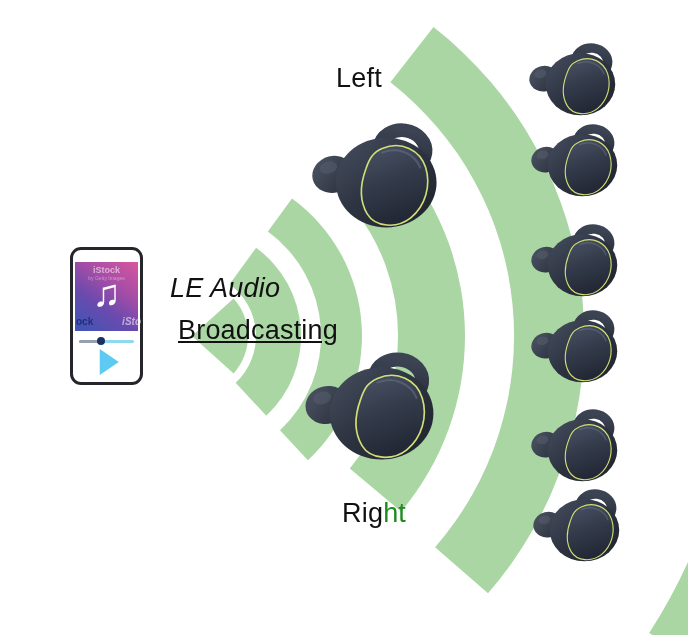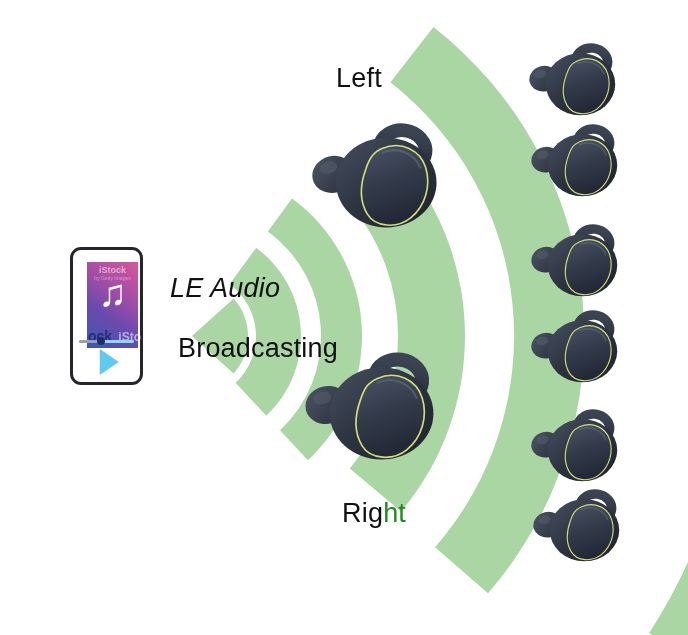--- a/index.html
+++ b/index.html
@@ -6,30 +6,30 @@
   .canvas{position:relative;width:688px;height:635px;background:#fff;overflow:hidden;
           font-family:"Liberation Sans", sans-serif;}
   .arcs-svg{position:absolute;left:0;top:0;z-index:1;}
   .buds-svg{position:absolute;left:0;top:0;z-index:3;}
   .label{position:absolute;z-index:4;color:var(--text-black,#111);font-size:27px;line-height:1.1;
          letter-spacing:0.2px;white-space:nowrap;}
   .label .green{color:var(--label-green,#1f8a1f);}
   
   .phone{position:absolute;left:70px;top:247px;width:73px;height:138px;z-index:2;
          background:#fff;border:3px solid #24262b;border-radius:11px;box-sizing:border-box;}
-  .album{position:absolute;left:14px;right:2px;top:12px;height:86px;
+  .album{position:absolute;left:2px;right:2px;top:12px;height:69px;
          background:linear-gradient(215deg,#d8569e 0%,#a44da6 35%,#6a4aae 62%,#3b57b5 100%);}
   .note{position:absolute;left:0;right:0;top:12px;text-align:center;color:#fff;font-size:38px;
         line-height:38px;}
   .wm-top{position:absolute;left:0;right:0;top:3px;text-align:center;color:rgba(255,255,255,.55);
           font-size:9px;font-weight:bold;}
   .wm-sub{position:absolute;left:0;right:0;top:13px;text-align:center;color:rgba(255,255,255,.4);
           font-size:5px;}
-  .wm-bl{position:absolute;left:1px;bottom:4px;color:rgba(20,35,105,.75);font-size:14px;font-weight:bold;}
-  .wm-br{position:absolute;right:-3px;bottom:4px;color:rgba(255,255,255,.55);font-size:12px;font-weight:bold;}
+  .wm-bl{position:absolute;left:1px;bottom:4px;color:rgba(20,35,105,.75);font-size:10px;font-weight:bold;}
+  .wm-br{position:absolute;right:-3px;bottom:4px;color:rgba(255,255,255,.55);font-size:10px;font-weight:bold;font-style:italic;}
   .slider{position:absolute;left:6px;right:6px;top:90px;height:3px;border-radius:2px;
           background:#8fd9ef;}
   .slider .done{position:absolute;left:0;top:0;bottom:0;background:#98a0b0;border-radius:2px;}
   .slider .thumb{position:absolute;top:-3px;width:8px;height:8px;border-radius:50%;
                  background:#1c2f63;transform:translateX(-4px);}
   .play{position:absolute;left:50%;top:99px;transform:translateX(-38%);
         width:0;height:0;border-left:19px solid #5ec9f1;border-top:13px solid transparent;
         border-bottom:13px solid transparent;}
 </style>
 </head>
@@ -105,19 +105,19 @@
     <use href="#earbud" transform="translate(527,122) scale(0.47)"></use>
     <use href="#earbud" transform="translate(527,222) scale(0.47)"></use>
     <use href="#earbud" transform="translate(527,308) scale(0.47)"></use>
     <use href="#earbud" transform="translate(527,407) scale(0.47)"></use>
     <use href="#earbud" transform="translate(529,487) scale(0.47)"></use>
   </svg>
 
   <div class="label" style="left:336px;top:64px;">Left</div>
 
   <div class="label" style="left:170px;top:274px;font-style:italic;">LE Audio</div>
-  <div class="label" style="left:178px;top:334px;">Broadcasting</div>
+  <div class="label" style="left:178px;top:316px;text-decoration:underline;">Broadcasting</div>
 
   <div class="label" style="left:342px;top:499px;">
     <span>Rig</span><span class="green">ht</span>
   </div>
 
 </div>
 
 </body></html>

